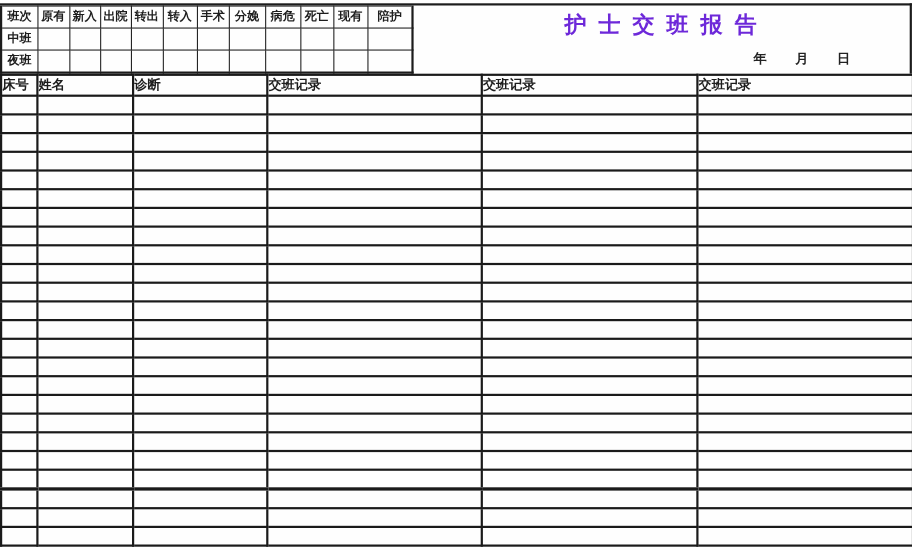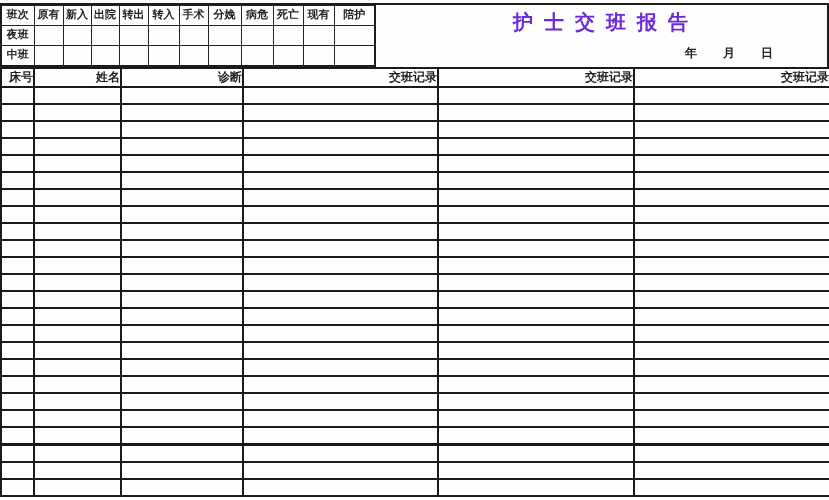--- a/index.html
+++ b/index.html
@@ -65,21 +65,21 @@
     width: 829px;
     table-layout: fixed;
     border-collapse: collapse;
   }
   .main th {
     border: 2px solid #1a1a1a;
     padding: 0;
     height: 16px;
     font-size: 12px;
     font-weight: 600;
-    text-align: right;
+    text-align: left;
     white-space: nowrap;
     overflow: hidden;
   }
   .main td {
     border: 2px solid #1a1a1a;
     padding: 0;
     height: 15px;
     overflow: hidden;
   }
   
@@ -118,35 +118,35 @@
           <th>转出</th>
           <th>转入</th>
           <th>手术</th>
           <th>分娩</th>
           <th>病危</th>
           <th>死亡</th>
           <th>现有</th>
           <th>陪护</th>
         </tr>
         <tr>
-          <th>夜班</th>
+          <th>中班</th>
           <td></td>
             <td></td>
             <td></td>
             <td></td>
             <td></td>
             <td></td>
             <td></td>
             <td></td>
             <td></td>
             <td></td>
             <td></td>
         </tr>
         <tr>
-          <th>中班</th>
+          <th>夜班</th>
           <td></td>
             <td></td>
             <td></td>
             <td></td>
             <td></td>
             <td></td>
             <td></td>
             <td></td>
             <td></td>
             <td></td>

